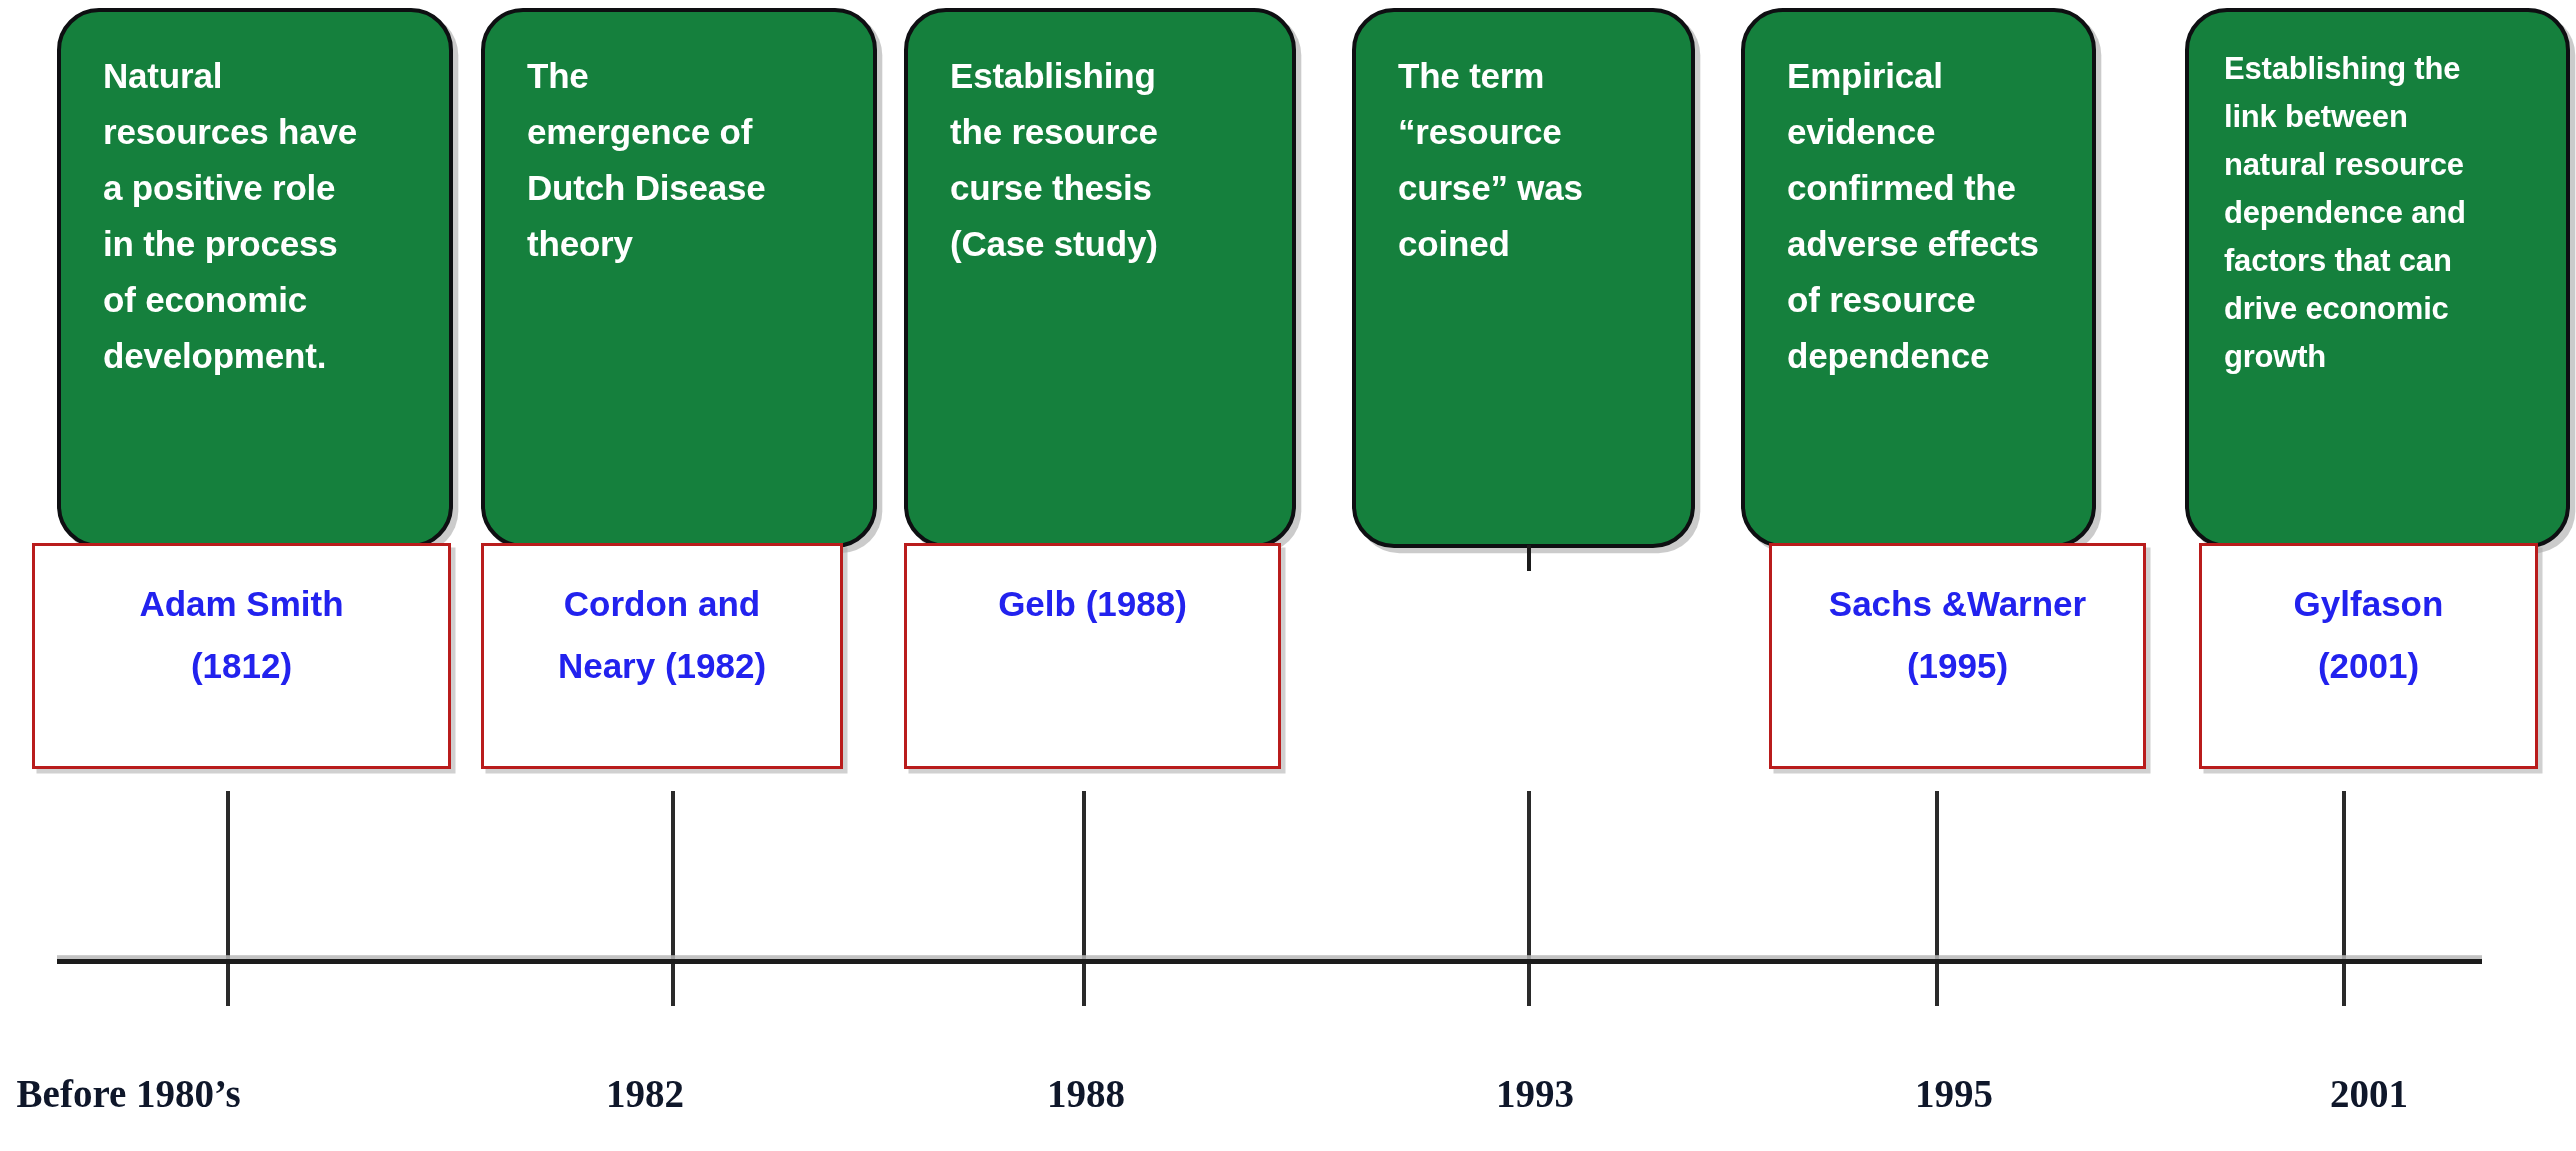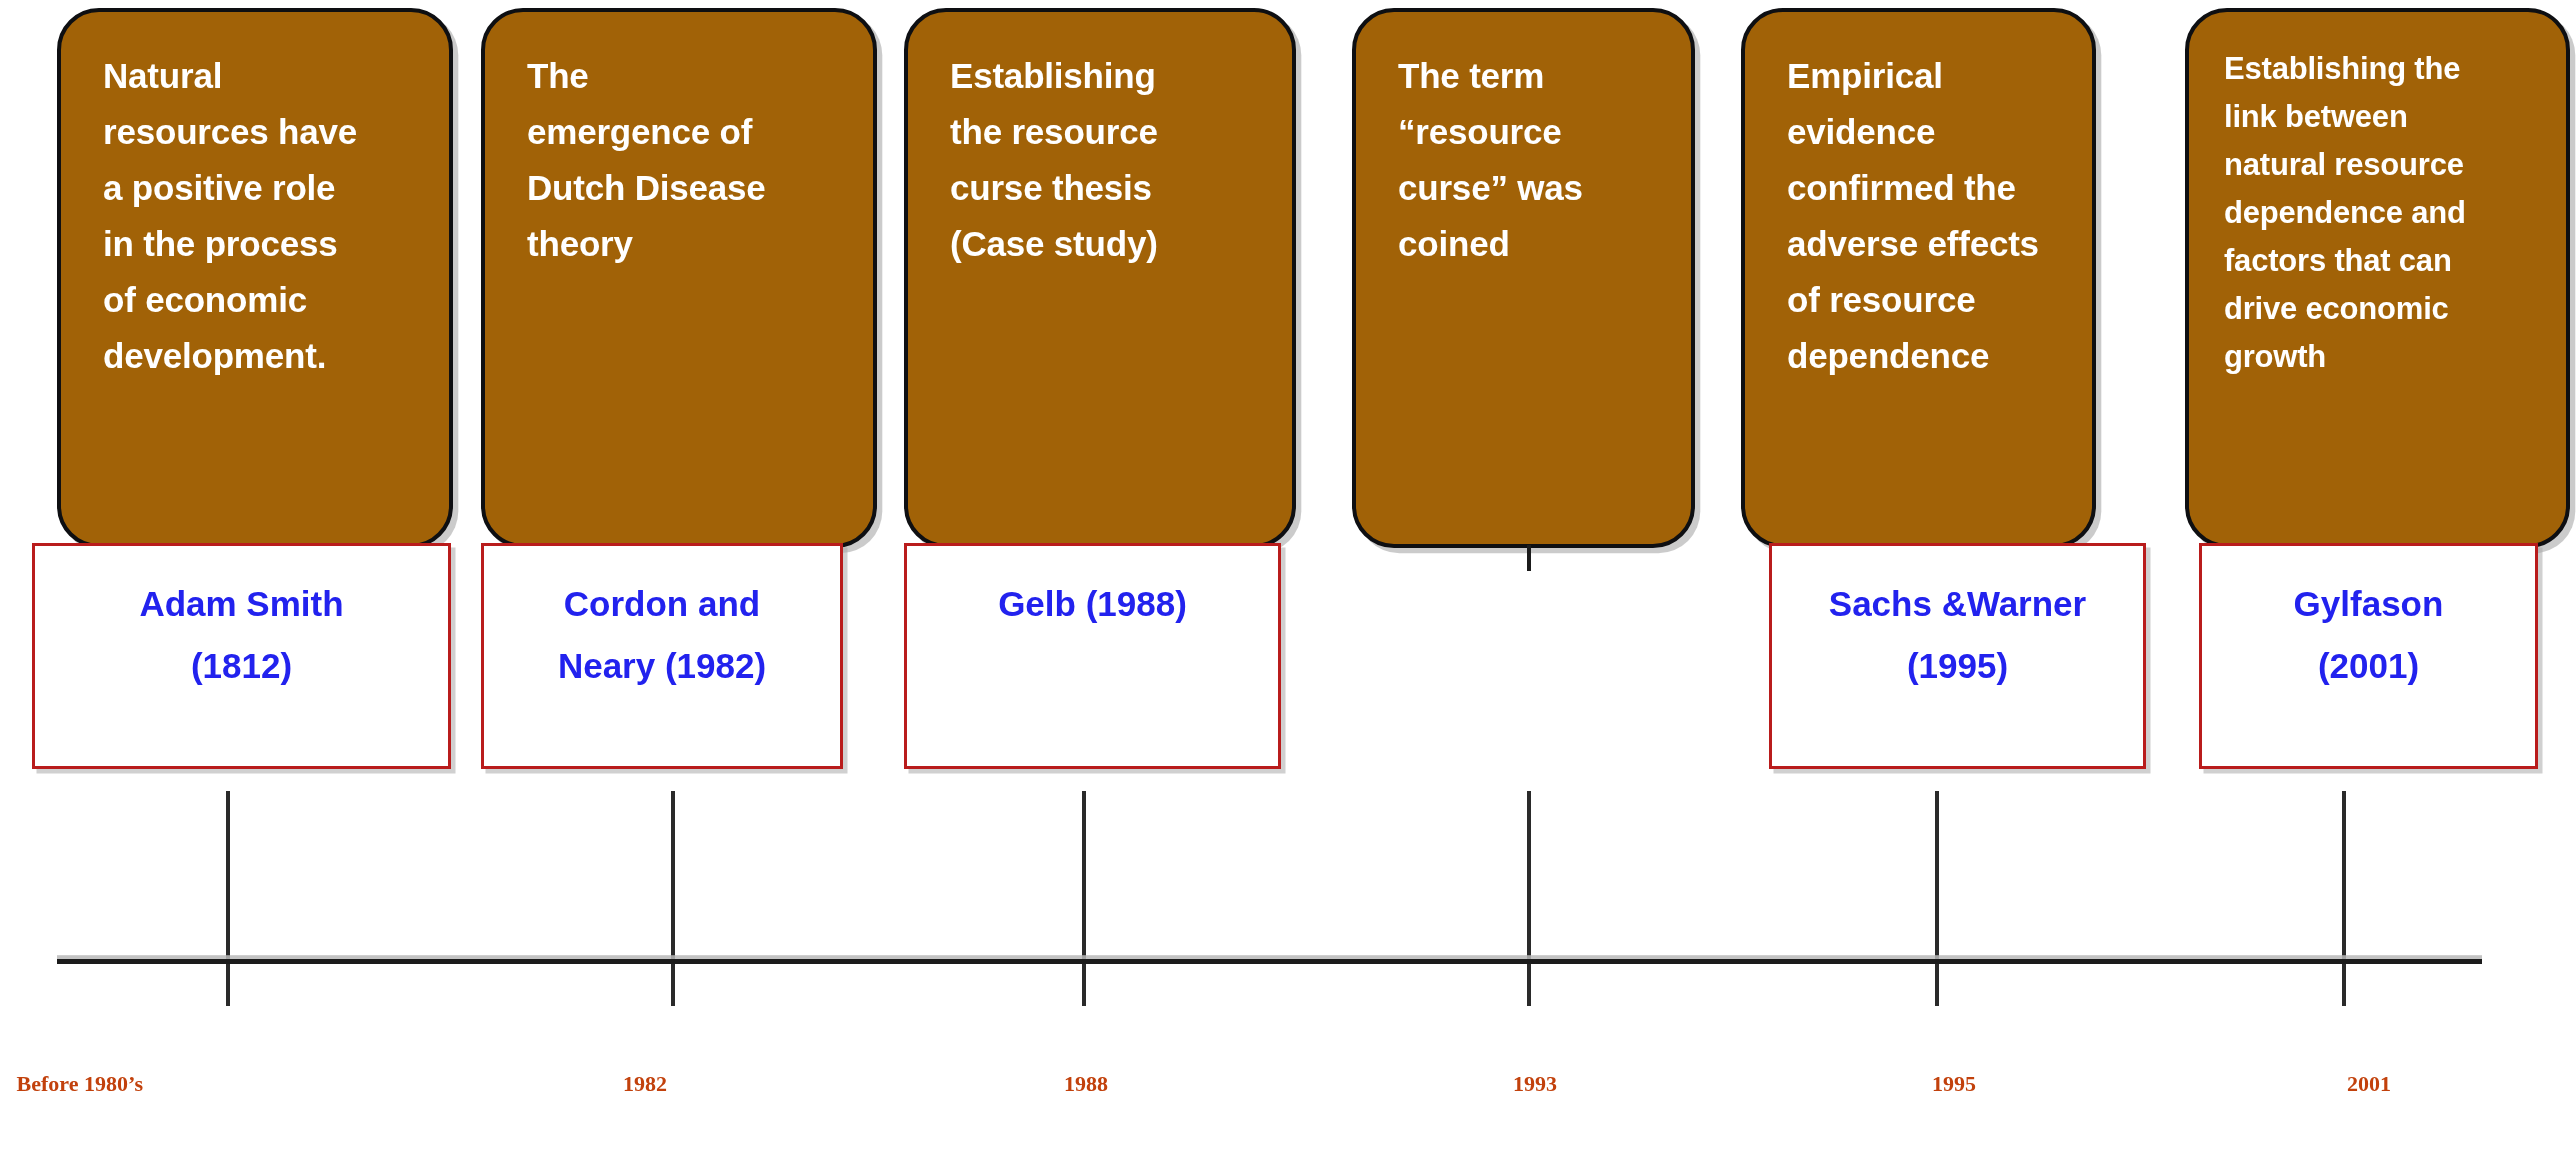--- a/index.html
+++ b/index.html
@@ -17,21 +17,21 @@
     height: 1151px;
     background: #ffffff;
     overflow: hidden;
   }
 
   
   .desc-card {
     position: absolute;
     top: 7.5px;
     height: 540px;
-    background: #a16207;
+    background: #15803d;
     border: 4.5px solid #0e0f12;
     border-radius: 42px;
     box-sizing: border-box;
     box-shadow: 5.3px 5.3px 0 rgba(160,160,160,0.55);
   }
   .desc-card .desc-text {
     position: absolute;
     left: 42px;
     right: 26px;
     top: 36px;
@@ -96,24 +96,24 @@
     width: 2425px;
     height: 5.3px;
     background: #1b1b1b;
     box-shadow: 0 -3.8px 0 rgba(185,185,185,0.85);
   }
 
   
   .year-label {
     position: absolute;
     top: 1071px;
-    color: #c2410c;
+    color: #0f172a;
     font-family: "Liberation Serif", serif;
     font-weight: bold;
-    font-size: 22px;
+    font-size: 39px;
     white-space: nowrap;
     transform: translateX(-50%);
   }
   .year-label.first {
     transform: none;
   }
 </style>
 </head>
 <body>
 

